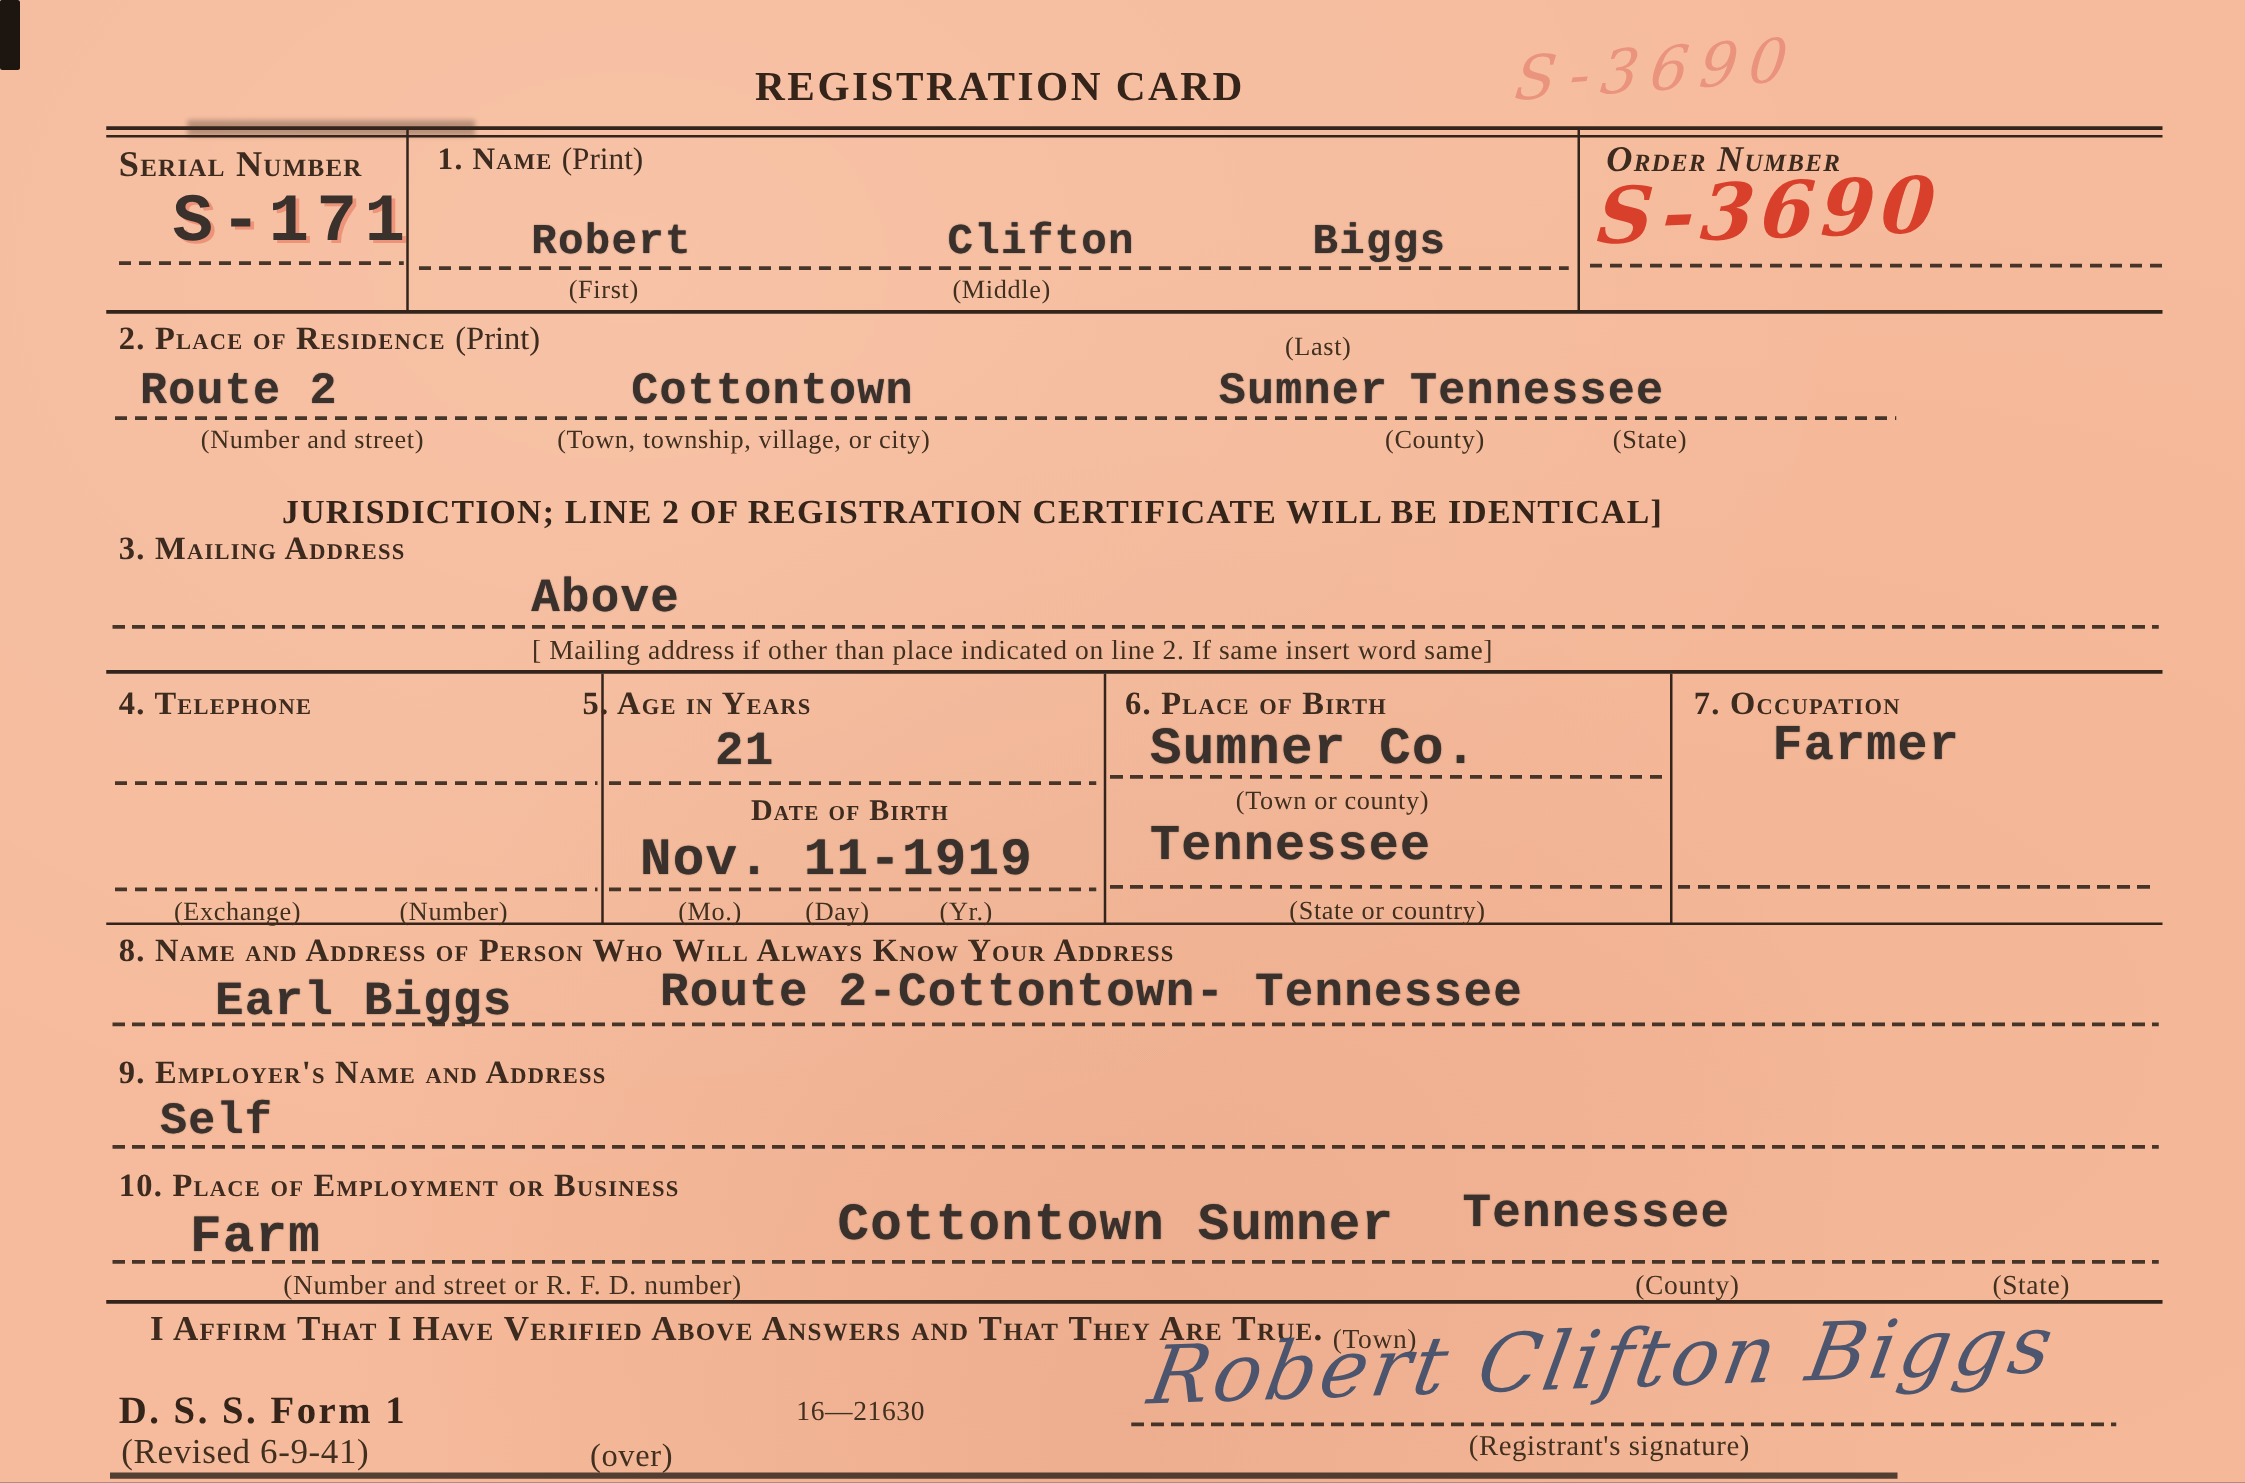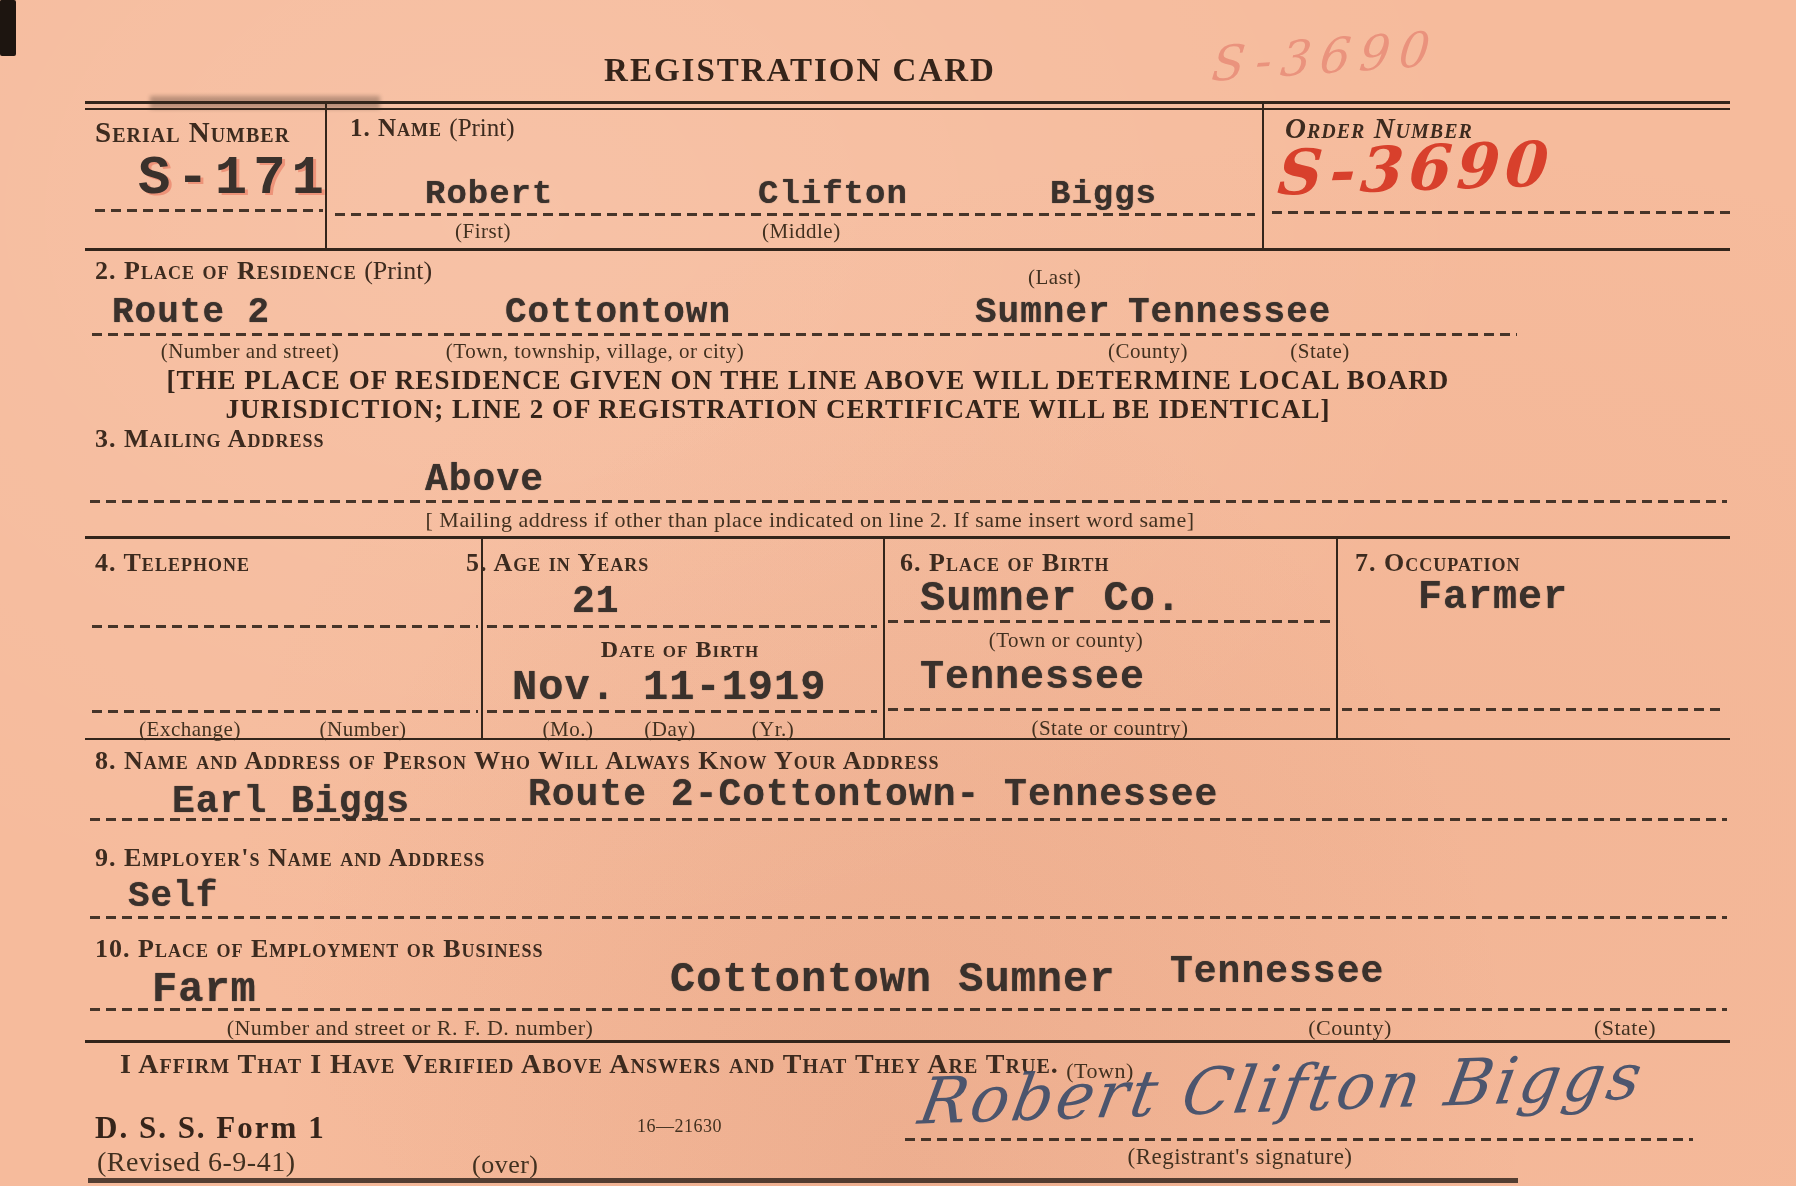--- a/index.html
+++ b/index.html
@@ -80,21 +80,20 @@
   </div>
   <div class="abs t" style="left:112px;top:292px;font-size:36px;text-align:right;">Route 2</div>
   <div class="abs t" style="left:505px;top:292px;font-size:36px;">Cottontown</div>
   <div class="abs t" style="left:975px;top:292px;font-size:36px;">Sumner</div>
   <div class="abs t" style="left:1128px;top:292px;font-size:36px;">Tennessee</div>
   <div class="dl" style="left:92px;top:333px;width:1425px;"></div>
   <div class="abs cap center" style="left:150px;top:339px;width:200px;">(Number and street)</div>
   <div class="abs cap center" style="left:445px;top:339px;width:300px;">(Town, township, village, or city)</div>
   <div class="abs cap center" style="left:1073px;top:339px;width:150px;">(County)</div>
   <div class="abs cap center" style="left:1245px;top:339px;width:150px;">(State)</div>
-  <div class="abs bold-caps center" style="left:148px;top:365px;width:1320px;font-size:27px;">[THE PLACE OF RESIDENCE GIVEN ON THE LINE ABOVE WILL DETERMINE LOCAL BOARD</div>
   <div class="abs bold-caps center" style="left:148px;top:394px;width:1260px;font-size:27px;">JURISDICTION; LINE 2 OF REGISTRATION CERTIFICATE WILL BE IDENTICAL]</div>
 
   <div class="abs lbl" style="left:95px;top:424px;font-size:26px;">3. Mailing Address</div>
   <div class="abs t" style="left:425px;top:458px;font-size:38px;">Above</div>
   <div class="dl" style="left:90px;top:500px;width:1637px;"></div>
   <div class="abs cap center" style="left:310px;top:507px;width:1000px;font-size:22px;">[ Mailing address if other than place indicated on line 2.   If same insert word same]</div>
   <div class="hl" style="left:85px;top:536px;width:1645px;height:3px;"></div>
 
   <div class="vl" style="left:481px;top:539px;height:200px;"></div>
   <div class="vl" style="left:883px;top:539px;height:200px;"></div>
@@ -147,19 +146,19 @@
   <div class="abs cap center" style="left:1040px;top:1015px;width:120px;font-size:22px;margin-top:43px;">(Town)</div>
   <div class="abs cap center" style="left:1290px;top:1015px;width:120px;font-size:22px;">(County)</div>
   <div class="abs cap center" style="left:1565px;top:1015px;width:120px;font-size:22px;">(State)</div>
   <div class="hl" style="left:85px;top:1040px;width:1645px;height:3px;"></div>
 
   <div class="abs lbl" style="left:120px;top:1048px;font-size:28px;">I Affirm That I Have Verified Above Answers and That They Are True.</div>
 
   <div class="abs bold-caps" style="left:95px;top:1110px;font-size:31px;letter-spacing:2px;">D. S. S. Form 1</div>
   <div class="abs cap" style="left:97px;top:1146px;font-size:28px;">(Revised 6-9-41)</div>
   <div class="abs cap" style="left:472px;top:1150px;font-size:26px;">(over)</div>
-  <div class="abs cap" style="left:637px;top:1116px;font-size:18px;">16—21630</div>
+  <div class="abs cap" style="left:637px;top:1116px;font-size:22px;">16—21630</div>
 
   <div class="abs hw sig" style="left:920px;top:1052px;font-size:64px;">Robert Clifton Biggs</div>
   <div class="dl" style="left:905px;top:1138px;width:788px;"></div>
-  <div class="abs cap center" style="left:1080px;top:1144px;width:320px;font-size:23px;">(Registrant's signature)</div>
+  <div class="abs cap center" style="left:1080px;top:1144px;width:320px;font-size:23px;text-align:right;">(Registrant's signature)</div>
 
 </div>
 
 </body></html>

